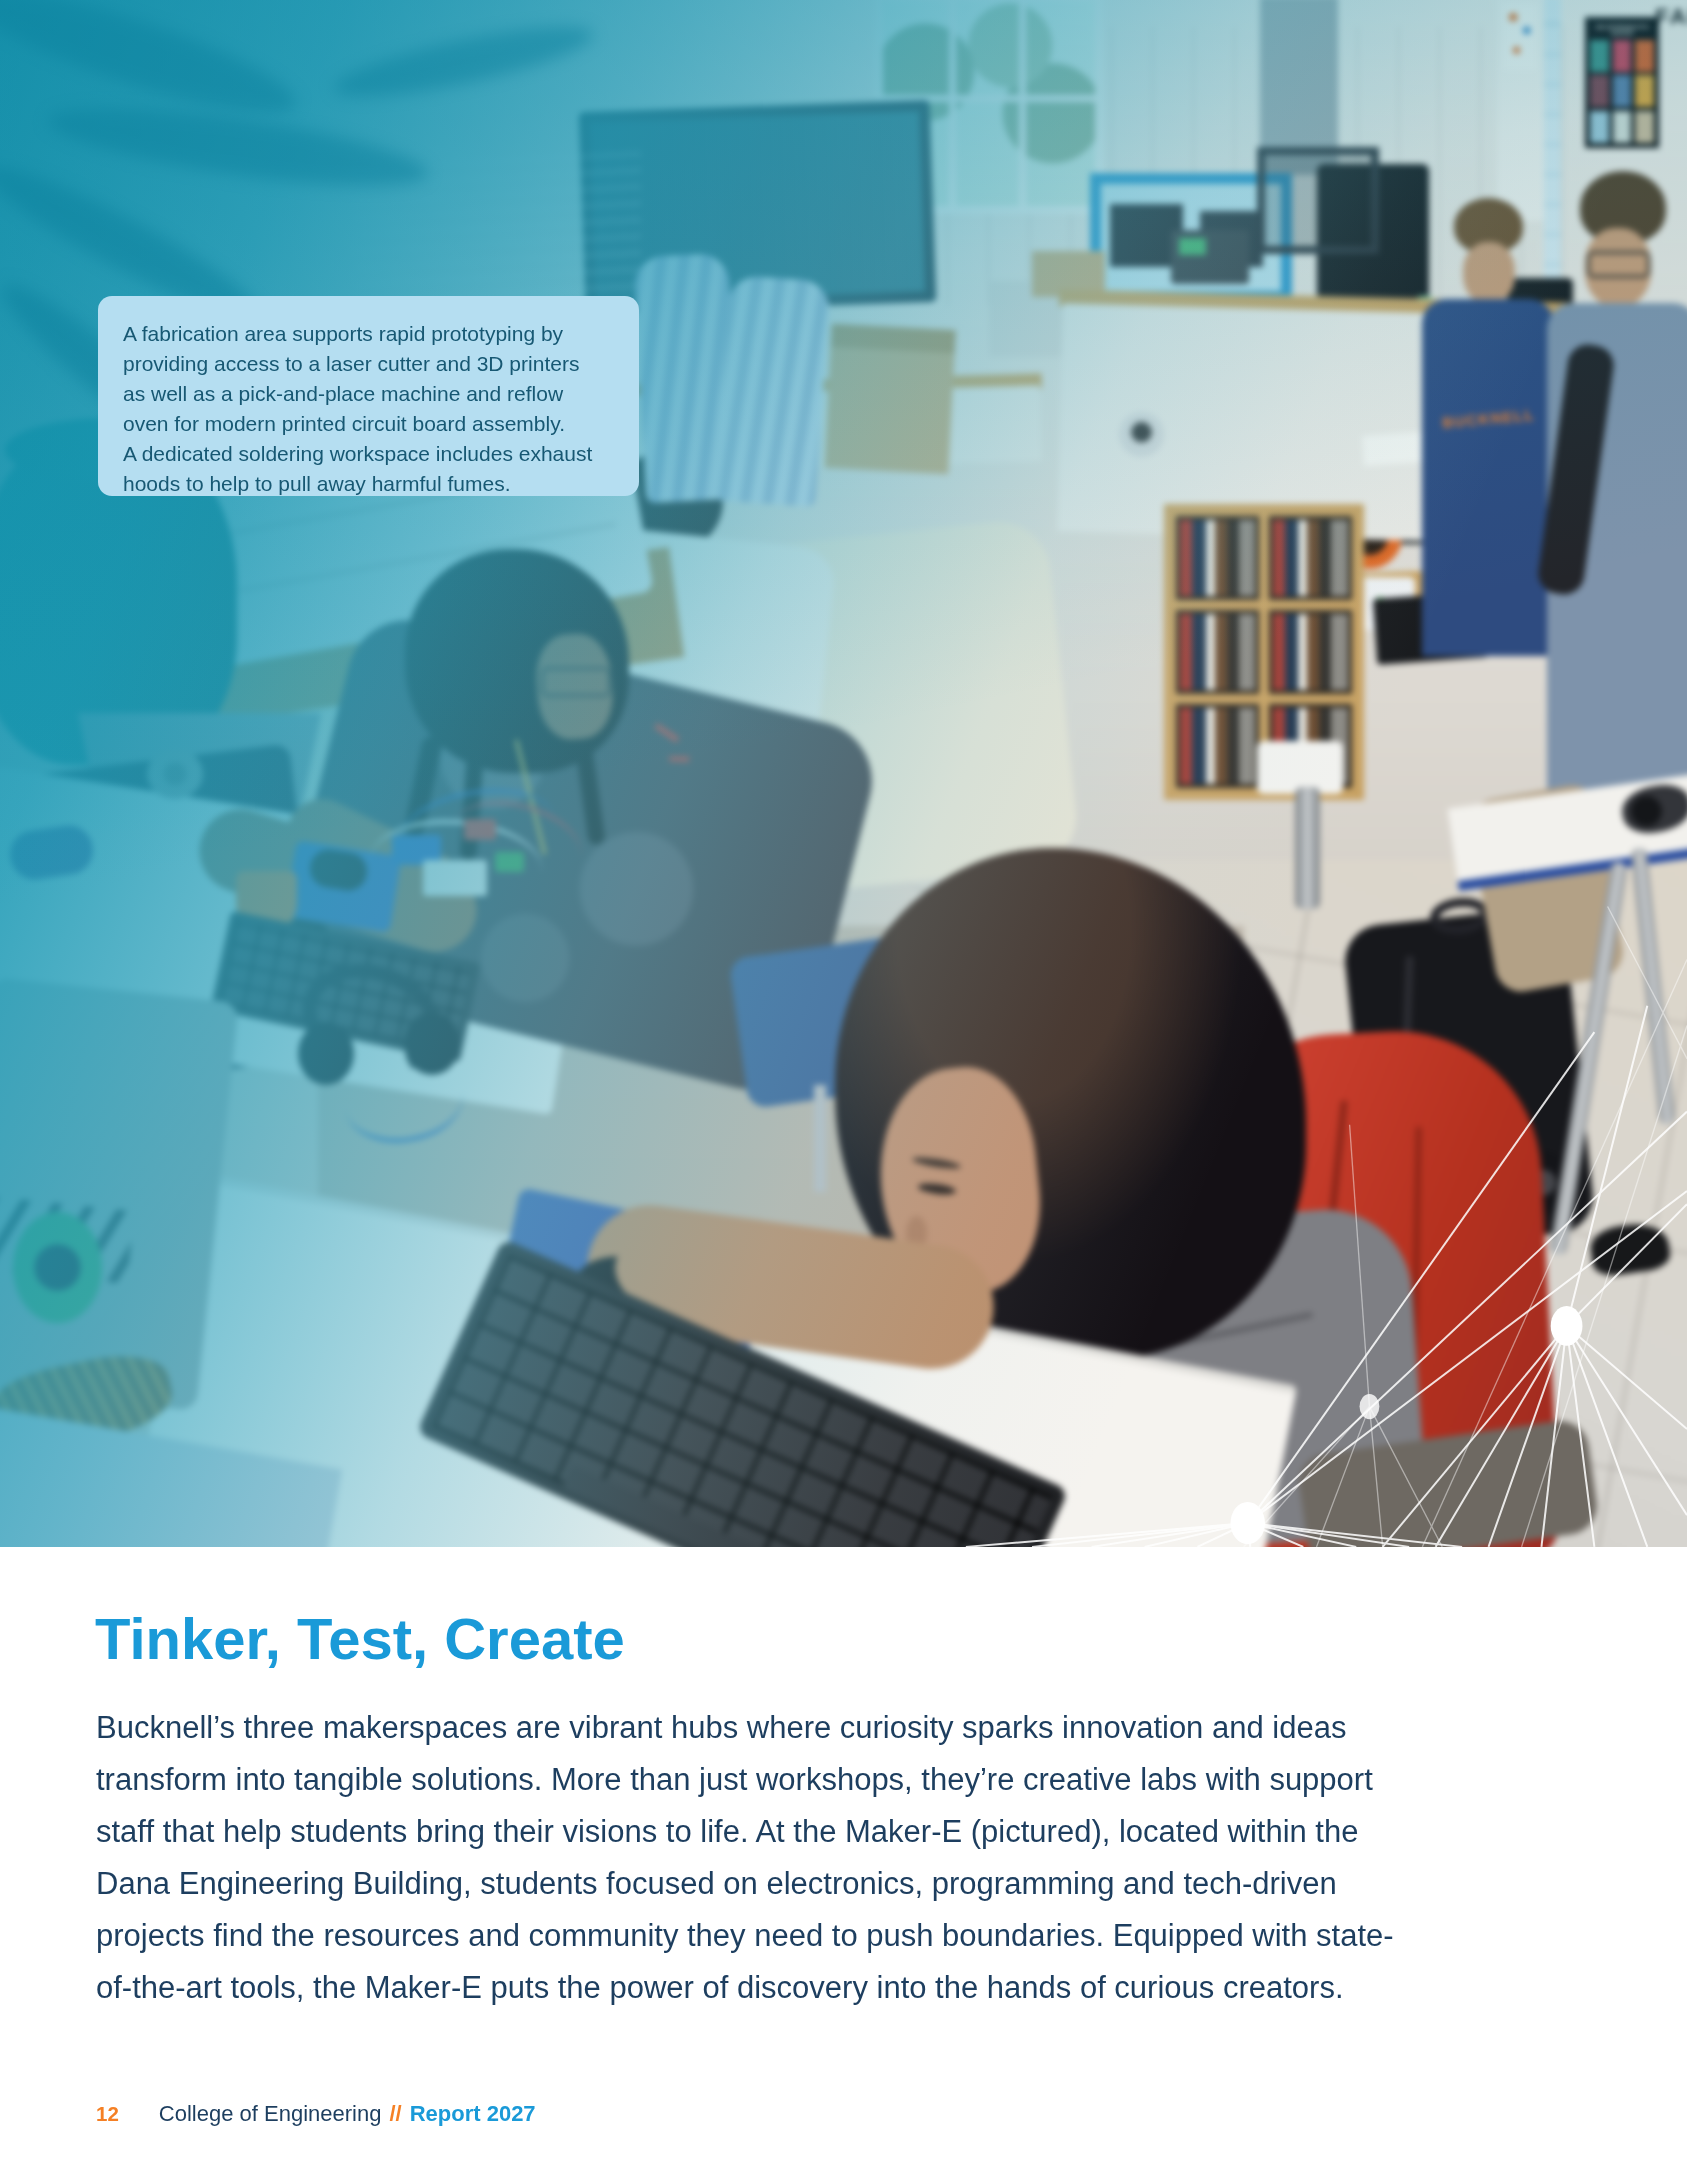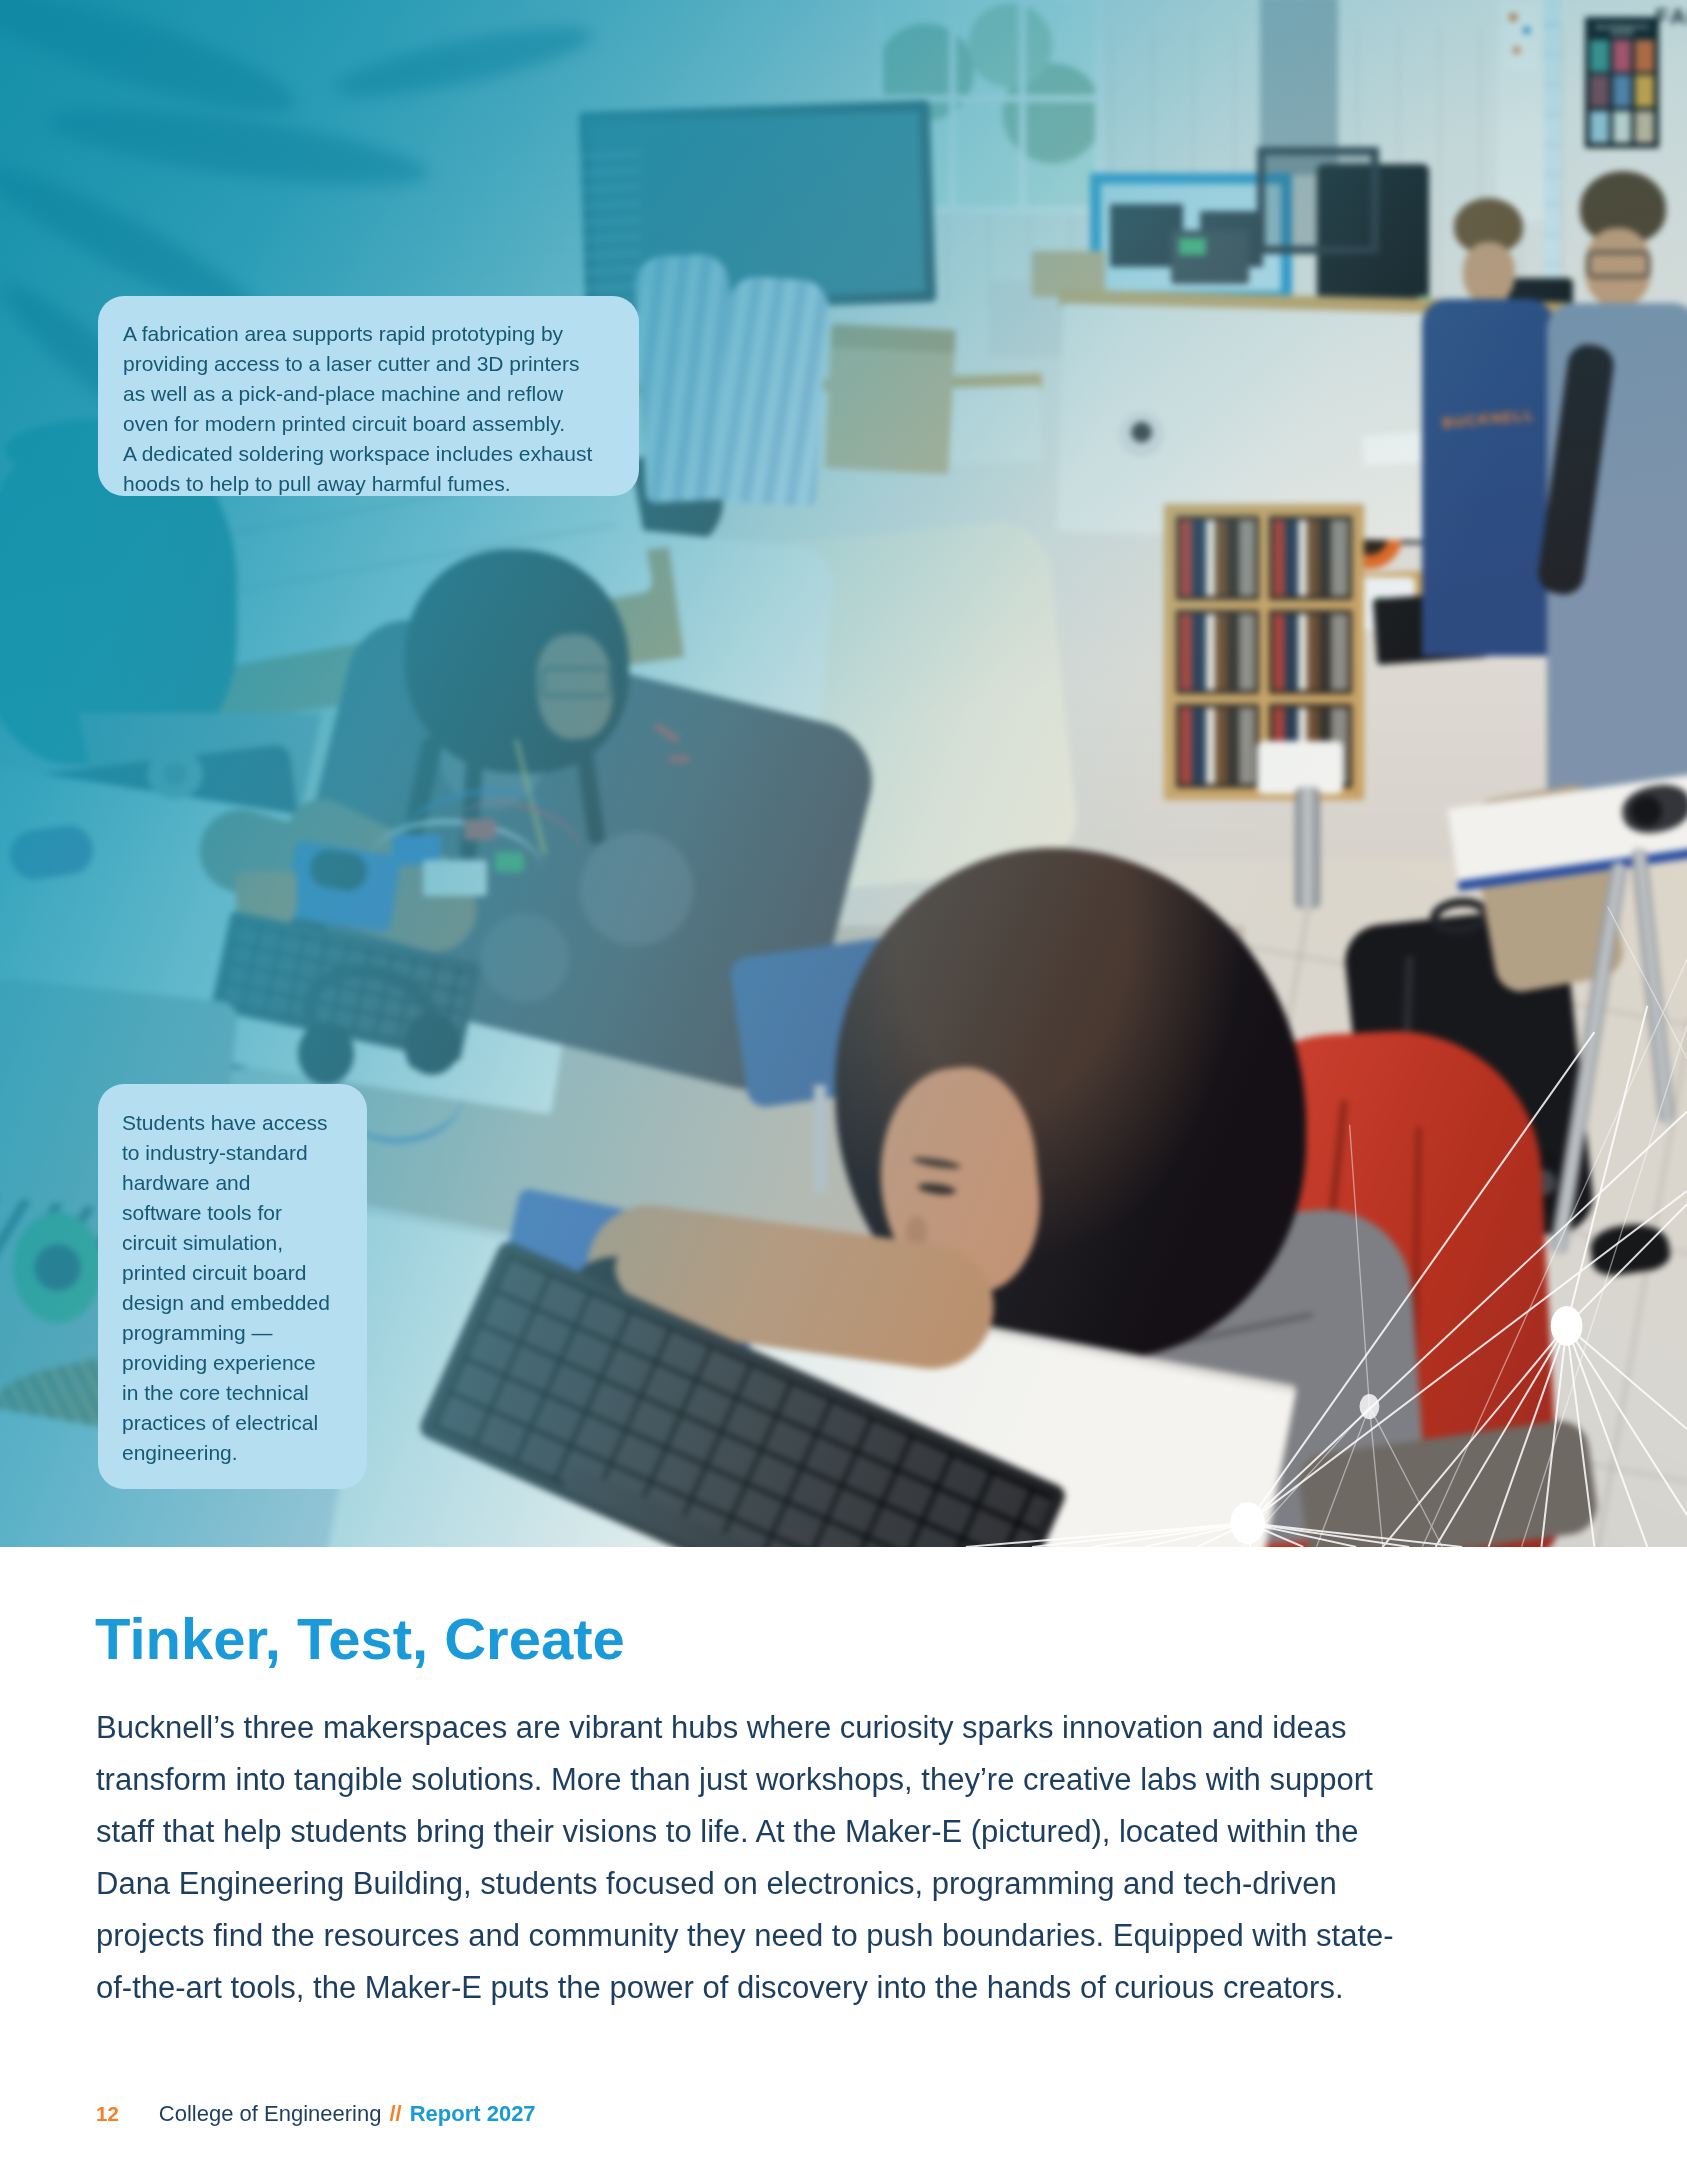--- a/index.html
+++ b/index.html
@@ -12,21 +12,21 @@
   .overlay{position:absolute;inset:0;
     background:linear-gradient(112deg, rgba(16,143,170,.95) 0%, rgba(30,155,183,.88) 15%,
       rgba(56,169,196,.70) 29%, rgba(98,189,212,.46) 43%, rgba(145,209,225,.22) 55%,
       rgba(178,221,232,.08) 64%, rgba(190,226,236,0) 73%);}
   .overlay::after{content:"";position:absolute;inset:0;
     background:linear-gradient(168deg, rgba(14,138,166,.45) 0%, rgba(14,138,166,.16) 24%, rgba(0,0,0,0) 48%);}
   .leaf{position:absolute;background:#0a7c99;opacity:.5;border-radius:50%;filter:blur(8px);}
   .title{position:absolute;left:99px;top:132px;margin:0;font-size:136px;font-weight:bold;
          color:#ffffff;line-height:1;white-space:nowrap;}
   .title>span{display:inline-block;transform:scaleX(.56);transform-origin:0 50%;letter-spacing:1.3px;}
-  .callout{position:absolute;box-sizing:border-box;background:#b5def1;border-radius:26px;
+  .callout{position:absolute;box-sizing:border-box;background:#b5def1;border-radius:14px;
            color:#175873;font-size:21px;line-height:30px;white-space:pre-line;}
   .callout p{margin:0;}
   .co1{left:98px;top:296px;width:541px;height:200px;padding:22.5px 12px 0 25px;}
   .co2{left:903px;top:548px;width:299px;height:153px;padding:21px 12px 0 24px;}
   .co3{left:98px;top:1084px;width:269px;height:405px;padding:24px 9.3px 0 24px;}
   .const{position:absolute;inset:0;}
   
   .heading{position:absolute;left:95px;top:1605px;margin:0;font-size:58px;font-weight:bold;
            color:#1a9ad8;letter-spacing:0;}
   .bodytext{position:absolute;left:96px;top:1702px;width:1555px;margin:0;font-size:31px;
@@ -320,32 +320,20 @@
       <ellipse cx="2368" cy="2004" rx="24" ry="30" fill="#ffffff"></ellipse>
       <ellipse cx="2070" cy="2126" rx="15" ry="19" fill="#ffffff" opacity="0.8"></ellipse>
     </svg>
 
     <div class="callout co1"><p>A fabrication area supports rapid prototyping by
 providing access to a laser cutter and 3D printers
 as well as a pick-and-place machine and reflow
 oven for modern printed circuit board assembly.
 A dedicated soldering workspace includes exhaust
 hoods to help to pull away harmful fumes.</p></div>
-    <div class="callout co3"><p>Students have access
-to industry-standard
-hardware and
-software tools for
-circuit simulation,
-printed circuit board
-design and embedded
-programming —
-providing experience
-in the core technical
-practices of electrical
-engineering.</p></div>
   </div>
 
   <h2 class="heading">Tinker, Test, Create</h2>
   <p class="bodytext">Bucknell’s three makerspaces are vibrant hubs where curiosity sparks innovation and ideas
 transform into tangible solutions. More than just workshops, they’re creative labs with support
 staff that help students bring their visions to life. At the Maker-E (pictured), located within the
 Dana Engineering Building, students focused on electronics, programming and tech-driven
 projects find the resources and community they need to push boundaries. Equipped with state-
 of-the-art tools, the Maker-E puts the power of discovery into the hands of curious creators.</p>
 

